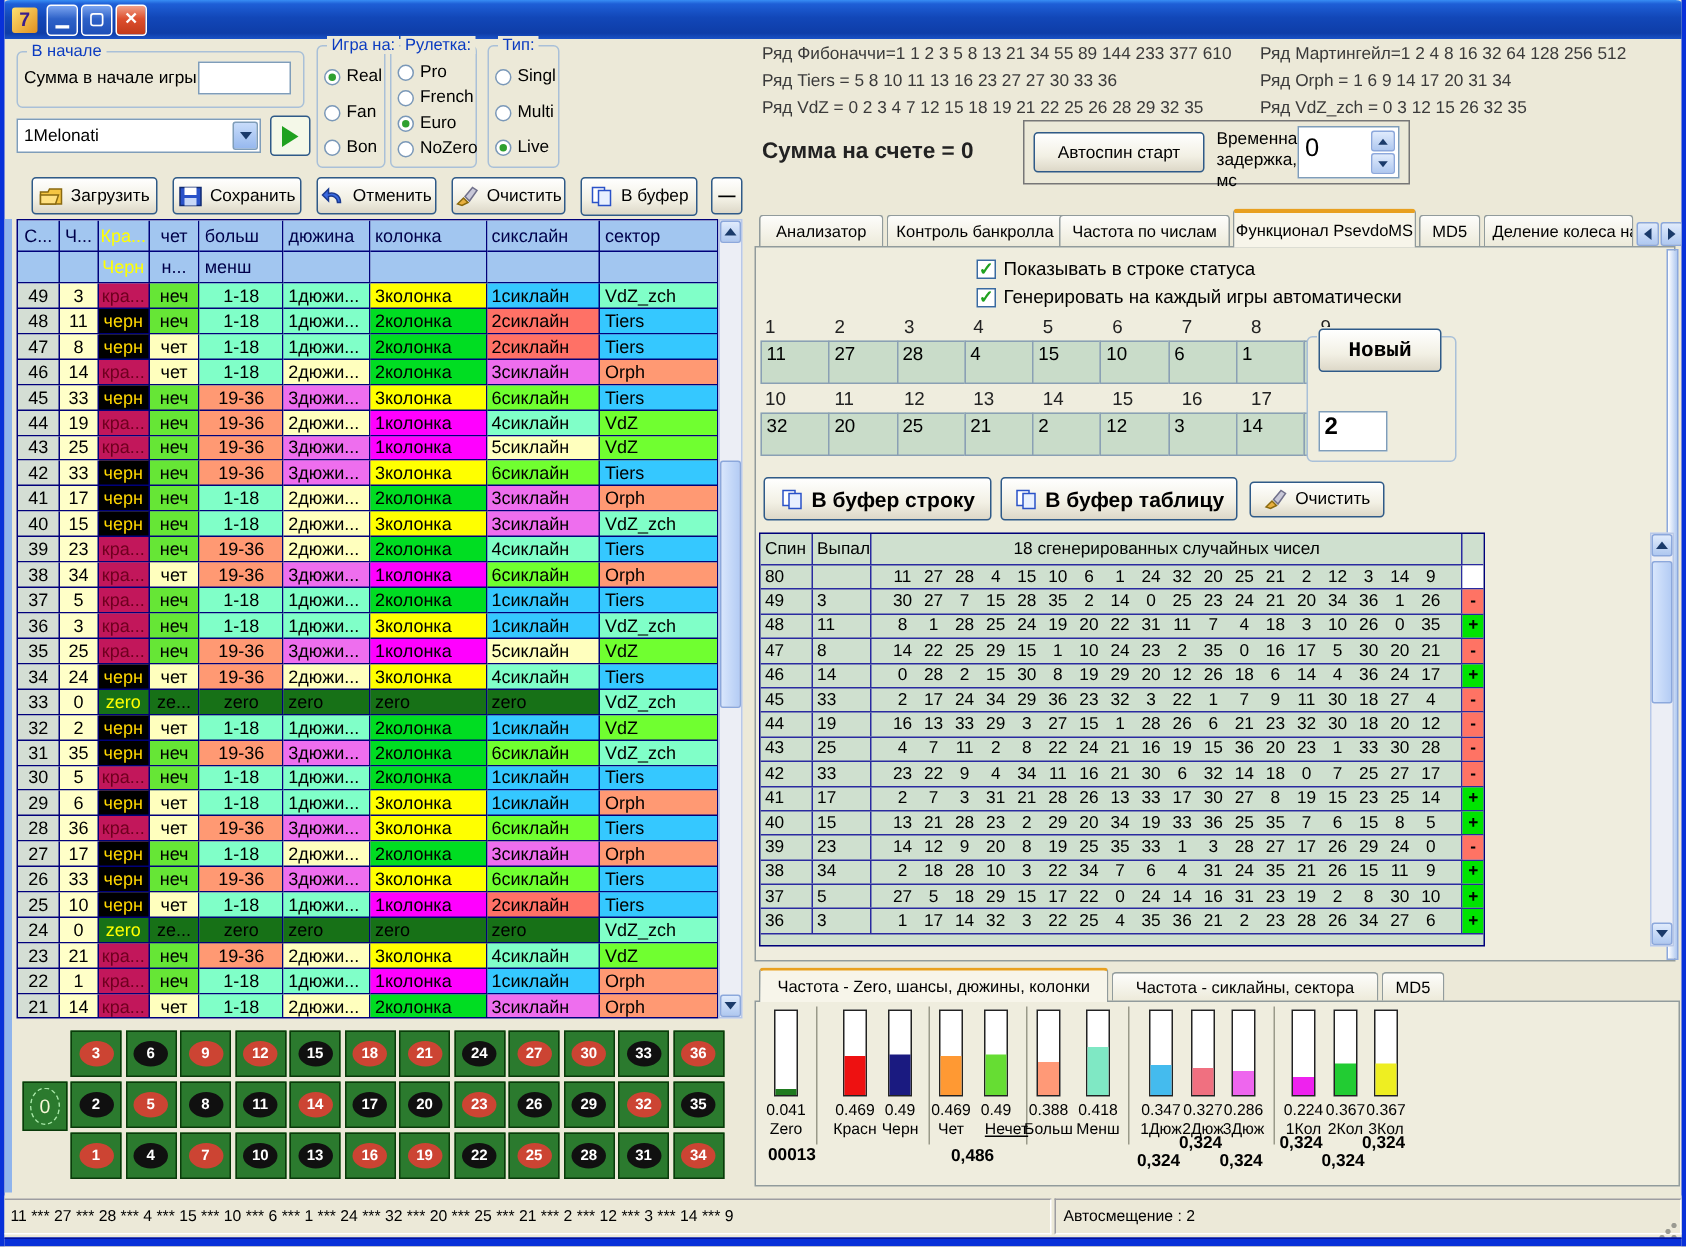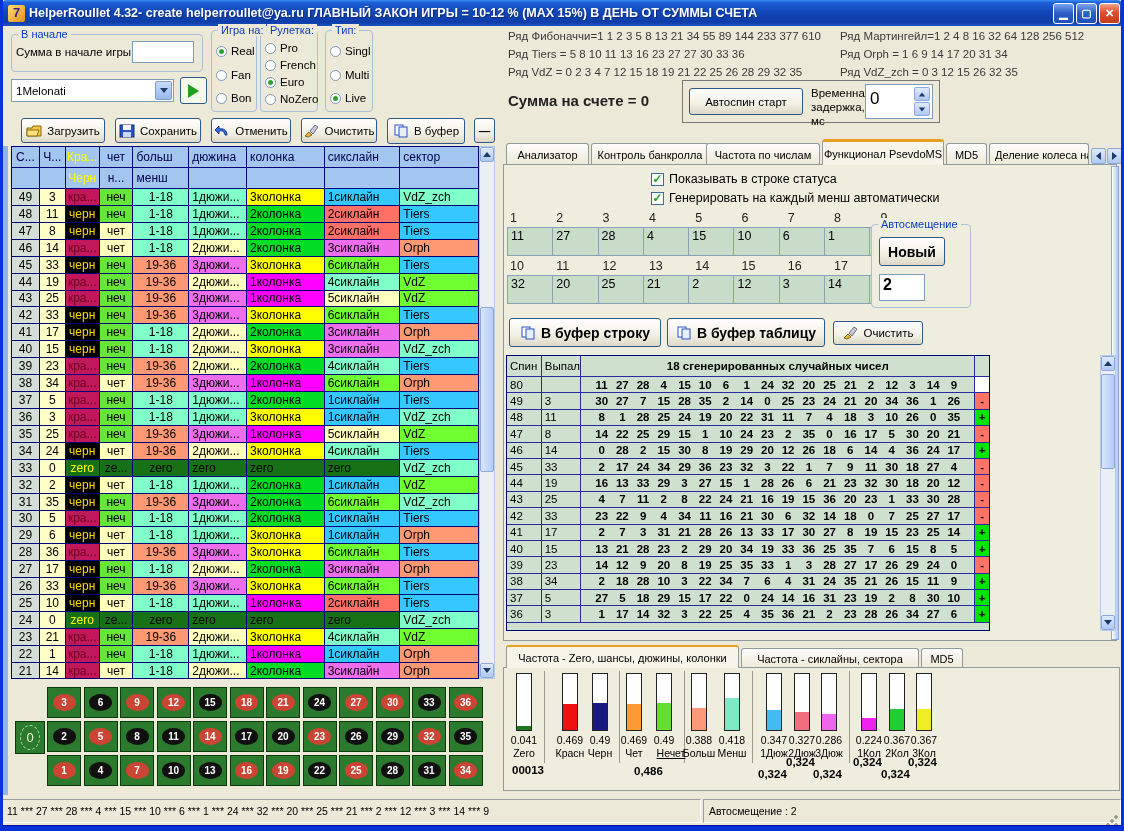--- a/index.html
+++ b/index.html
@@ -113,21 +113,21 @@
   .gridrow span { width:46.3px; height:29px; background:#C9DCC9; border:1px solid #8AA0B4;
      margin-left:-1px; font-size:12.5px; padding:1px 0 0 3px; }
 
   
   #stab { position:absolute; left:503px; top:355px; width:484px; height:276px; border:1px solid #00007A;
      background:#CFE0CF; overflow:hidden; font-size:11.5px; }
   .str { display:flex; height:16.4px; border-bottom:1px solid #2A2AA0; }
   .str.hdr2 { height:21px; background:#CFE0CF; }
   .std { border-right:1px solid #2A2AA0; overflow:hidden; white-space:nowrap; display:flex; align-items:center; }
   .s0 { width:42px; padding-left:3px; } .s1 { width:48px; padding-left:3px; }
-  .s2 { width:487px;font-weight:bold; } .s3 { width:17px; border-right:none; justify-content:center; font-weight:bold; }
+  .s2 { width:487px; } .s3 { width:17px; border-right:none; justify-content:center; font-weight:bold; }
   .s2 .nums { display:flex; width:100%; padding:0 10px; }
   .s2 .nums span { flex:1; text-align:center; }
 
   
   .ftab { position:absolute; height:20px; top:648px; border:1px solid #919B9C; border-bottom:none;
      border-radius:3px 3px 0 0; background:linear-gradient(180deg,#FDFDFB,#ECE9D8); font-size:11px;
      display:flex; align-items:center; justify-content:center; white-space:nowrap; }
   .ftab.active { top:645px; height:23px; background:#F7F5EA; border-top:2px solid #E8A020; z-index:3; }
   #freqbox { position:absolute; left:500px; top:667px; width:617px; height:124px; border:1px solid #919B9C; background:#EFEDDE; }
   .bar { position:absolute; width:16px; height:58px; border:1px solid #222; background:#fff; top:5px; }
@@ -153,21 +153,20 @@
   .bluestrip-r { position:absolute; left:1108px; top:166px; width:8px; height:474px;
      background:linear-gradient(90deg,#FFFFFF,#AFC8F0); border:1px solid #8CA8DC; }
 </style>
 </head>
 <body>
 
 <div id="win">
 
   <div class="titlebar">
     <div class="appicon">7</div>
-    <div class="titletext">HelperRoullet 4.32- create helperroullet@ya.ru ГЛАВНЫЙ ЗАКОН ИГРЫ = 10-12 % (MAX 15%) В ДЕНЬ ОТ СУММЫ СЧЕТА</div>
     <div class="wbtn">▁</div>
     <div class="wbtn">▢</div>
     <div class="wbtn close">✕</div>
   </div>
 
   <div class="bluestrip-l"></div>
 
   <div class="gbox" style="left:8px; top:34px; width:192px; height:38px;">
     <div class="gtitle">В начале</div>
     <span style="position:absolute; left:4px; top:11px; font-size:11.5px;">Сумма в начале игры</span>
@@ -780,21 +779,21 @@
 
   <div class="tabpage"></div>
   <div class="bluestrip-r"></div>
 
   <div class="chk" style="left:648px; top:172px;">
     <span class="cbox">✓</span>
     <span>Показывать в строке статуса</span>
   </div>
   <div class="chk" style="left:648px; top:191px;">
     <span class="cbox">✓</span>
-    <span>Генерировать на каждый менш автоматически</span>
+    <span>Генерировать на каждый игры автоматически</span>
   </div>
 
   <div class="gridhdr" style="left:505px; top:211px;" id="ghdr1">
       <span>1</span>
       <span>2</span>
       <span>3</span>
       <span>4</span>
       <span>5</span>
       <span>6</span>
       <span>7</span>
@@ -831,21 +830,21 @@
       <span>2</span>
       <span>12</span>
       <span>3</span>
       <span>14</span>
       <span>9</span>
     </div>
 
   <div class="gbox" style="left:868px; top:224px; width:100px; height:84px; background:#EFEDDE;">
     <div class="gtitle" style="background:#EFEDDE;">Автосмещение</div>
   </div>
-  <div class="btn" style="left:876px; top:237px; width:66px; height:29px; font-size:14px; font-weight:bold;">
+  <div class="btn" style="left:876px; top:219px; width:82px; height:29px; font-size:14px; font-weight:bold;font-family:Liberation Mono, monospace;">
     <span>Новый</span>
   </div>
   <div class="input" style="left:876px; top:274px; width:46px; height:27px; font-size:16px; font-weight:bold;">2</div>
 
   <div class="btn" style="left:506px; top:318px; width:152px; height:29px; font-size:14px; font-weight:bold;">
     <svg class="ic" viewBox="0 0 16 14">
         <rect x="2" y="1" width="8" height="10" fill="#fff" stroke="#2A52C8"></rect>
         <rect x="6" y="3" width="8" height="10" fill="#E8F0FF" stroke="#2A52C8"></rect>
       </svg>
     <span>В буфер строку</span>

